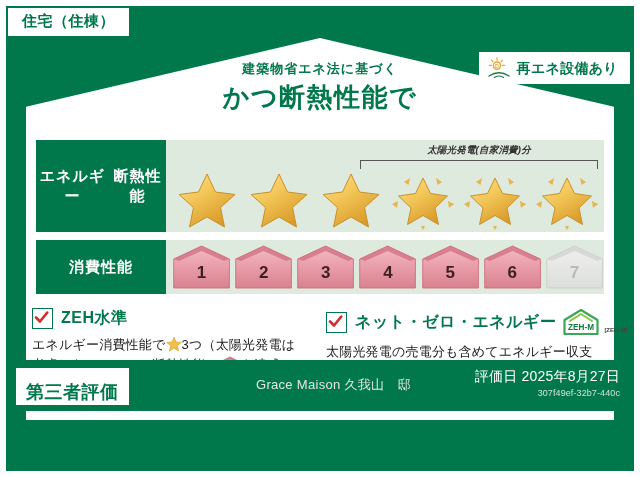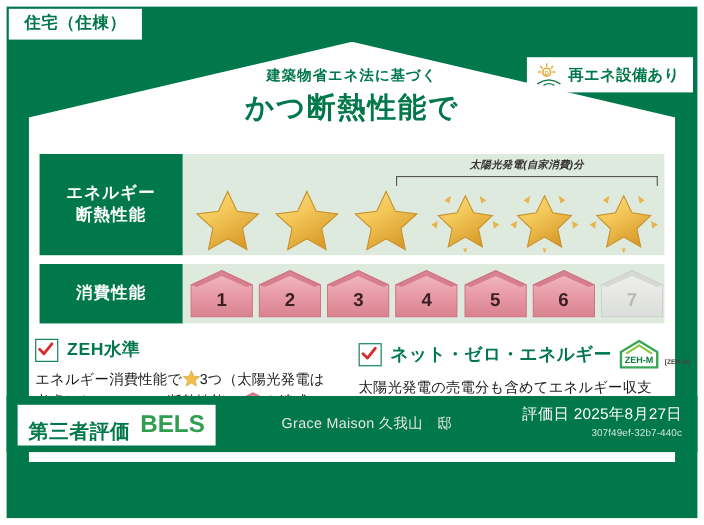--- a/index.html
+++ b/index.html
@@ -72,21 +72,21 @@
     position:absolute;left:36px;
     width:568px;
     display:flex;align-items:stretch;
     background:#dfeade;
   }
   .row-energy{top:140px;height:92px;}
   .row-insul{top:240px;height:54px;}
   .row-head{
     width:130px;flex:0 0 130px;
     background:#00784c;color:#ffffff;
-    display:flex;flex-direction:column;
+    display:flex;flex-direction:row;
     align-items:center;justify-content:center;
     font-size:15px;font-weight:bold;letter-spacing:1px;
     line-height:1.35;
     text-align:center;
   }
   .row-body{flex:1;position:relative;}
   
   .stars-wrap{
     position:absolute;left:0;right:0;bottom:2px;
     display:flex;align-items:flex-end;justify-content:flex-start;
@@ -423,20 +423,19 @@
         </svg>
         <span class="zehm-cap">[ZEH-M]</span>
       </span>
     </div>
     <div class="crit-text">太陽光発電の売電分も含めてエネルギー収支がゼロ以下を達成</div>
   </div>
 
   <div class="footer">
     <div class="bels-box">
       <span class="bels-jp">第三者評価</span>
-      <span class="bels-en">BELS</span>
     </div>
     <div class="bldg-name">Grace Maison 久我山　邸</div>
     <div class="eval-date">評価日 2025年8月27日</div>
     <div class="eval-id">307f49ef-32b7-440c</div>
   </div>
 
 </div>
 
 </body></html>

